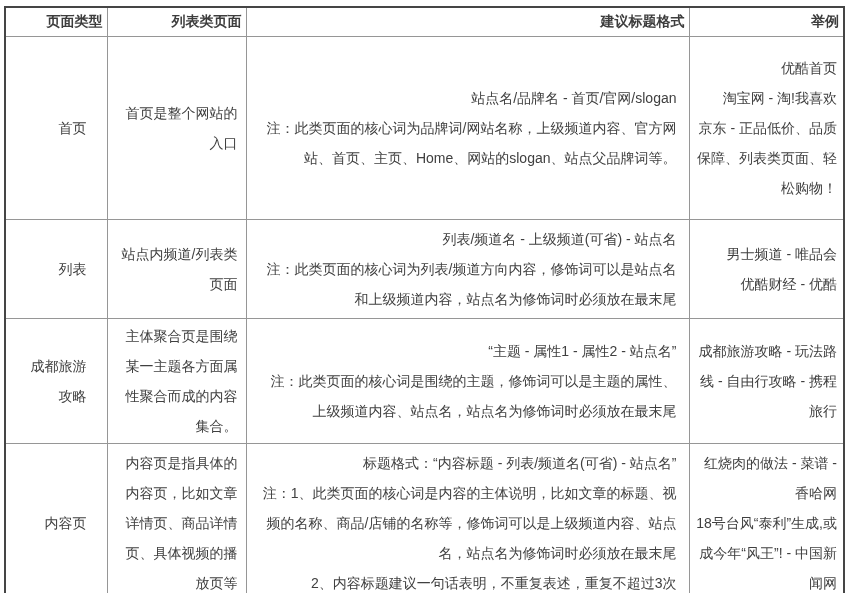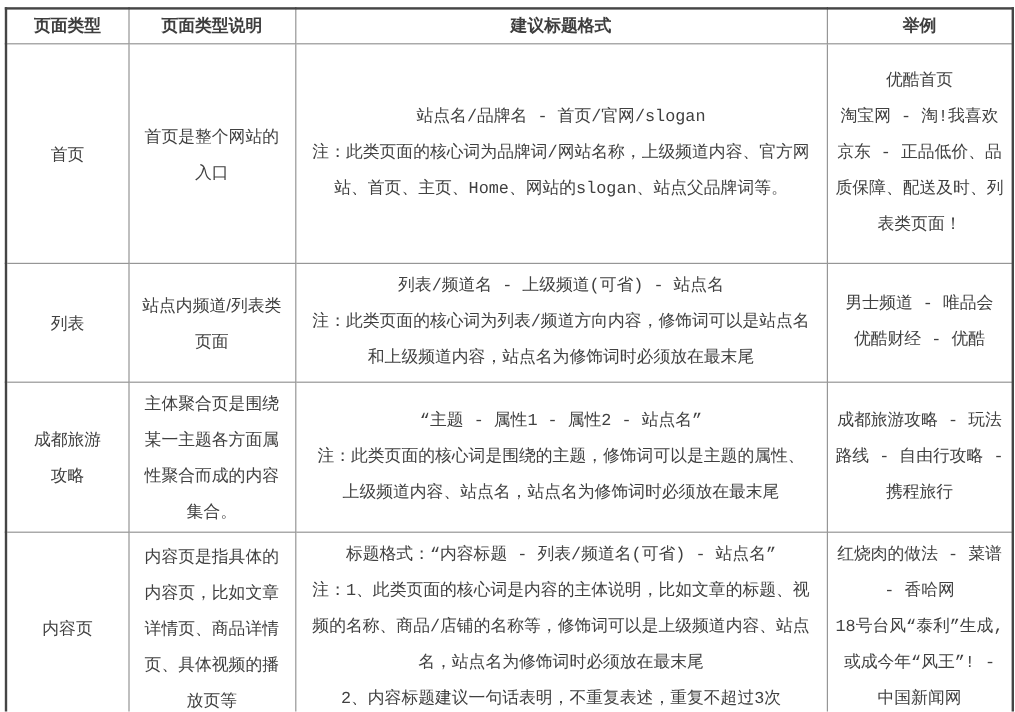--- a/index.html
+++ b/index.html
@@ -24,76 +24,76 @@
     border: 2px solid #454545;
     color: #404040;
     font-size: 14px;
   }
   col.c-type   { width: 102px; }
   col.c-desc   { width: 139px; }
   col.c-format { width: 443px; }
   col.c-ex     { width: 155px; }
   th, td {
     border: 1px solid #969696;
-    text-align: center;
+    text-align: right;
     vertical-align: middle;
     box-sizing: border-box;
     word-break: break-all;
   }
   thead tr { height: 29px; }
   th {
     font-weight: bold;
     font-size: 14px;
     padding: 2px 4px;
     color: #3d3d3d;
   }
   td {
     line-height: 30px;
     padding: 2px 20px;
   }
   td.cell-desc   { padding: 2px 8px; margin-top: 38px; }
   td.cell-format { padding: 4px 12px; }
   td.cell-ex     { padding: 2px 6px; }
-  td p { margin: 0; font-family: Liberation Mono, monospace; }
+  td p { margin: 0; }
   tr.r1 { height: 183px; }
   tr.r2 { height: 94px; }
   tr.r3 { height: 118px; }
   tr.r4 { height: 149px; }
 </style>
 </head>
 <body>
 
 <div class="table-wrap">
   <table class="spec-table">
     <colgroup>
       <col class="c-type">
       <col class="c-desc">
       <col class="c-format">
       <col class="c-ex">
     </colgroup>
     <thead>
       <tr>
         <th>页面类型</th>
-        <th>页面类型说明</th>
+        <th>列表类页面</th>
         <th>建议标题格式</th>
         <th>举例</th>
       </tr>
     </thead>
     <tbody>
       <tr class="r1">
         <td class="cell-type">首页</td>
         <td class="cell-desc">首页是整个网站的入口</td>
         <td class="cell-format">
           <p>站点名/品牌名 - 首页/官网/slogan</p>
           <p>注：此类页面的核心词为品牌词/网站名称，上级频道内容、官方网站、首页、主页、Home、网站的slogan、站点父品牌词等。</p>
         </td>
         <td class="cell-ex">
           <p>优酷首页</p>
           <p>淘宝网 - 淘!我喜欢</p>
-          <p>京东 - 正品低价、品质保障、配送及时、列表类页面！</p>
+          <p>京东 - 正品低价、品质保障、列表类页面、轻松购物！</p>
         </td>
       </tr>
       <tr class="r2">
         <td class="cell-type">列表</td>
         <td class="cell-desc">站点内频道/列表类页面</td>
         <td class="cell-format">
           <p>列表/频道名 - 上级频道(可省) - 站点名</p>
           <p>注：此类页面的核心词为列表/频道方向内容，修饰词可以是站点名和上级频道内容，站点名为修饰词时必须放在最末尾</p>
         </td>
         <td class="cell-ex">

